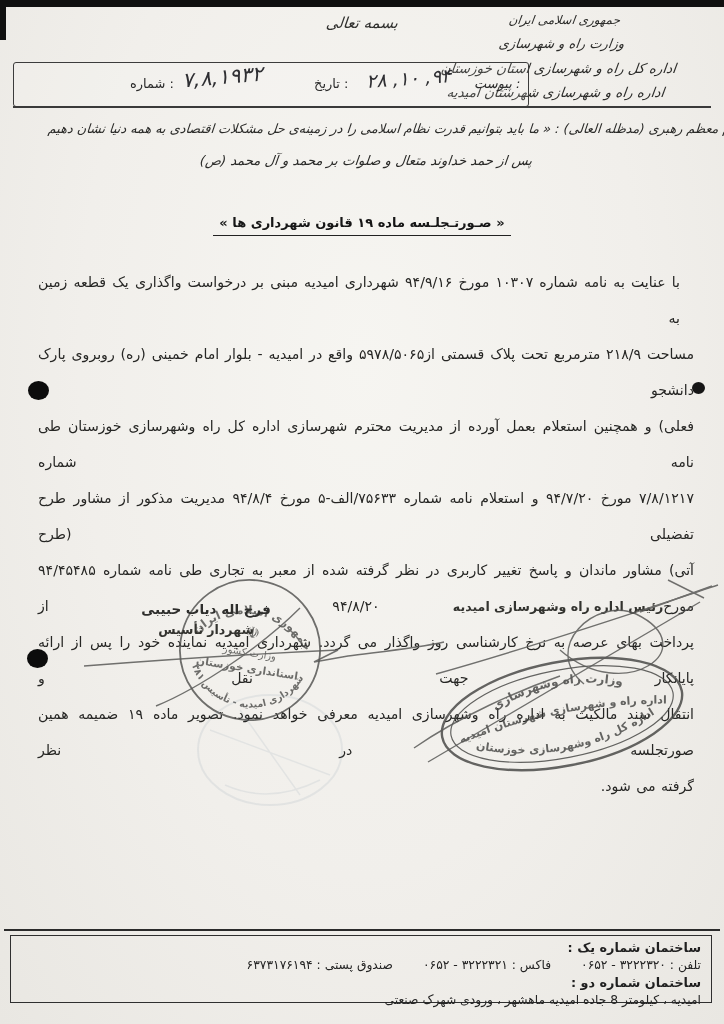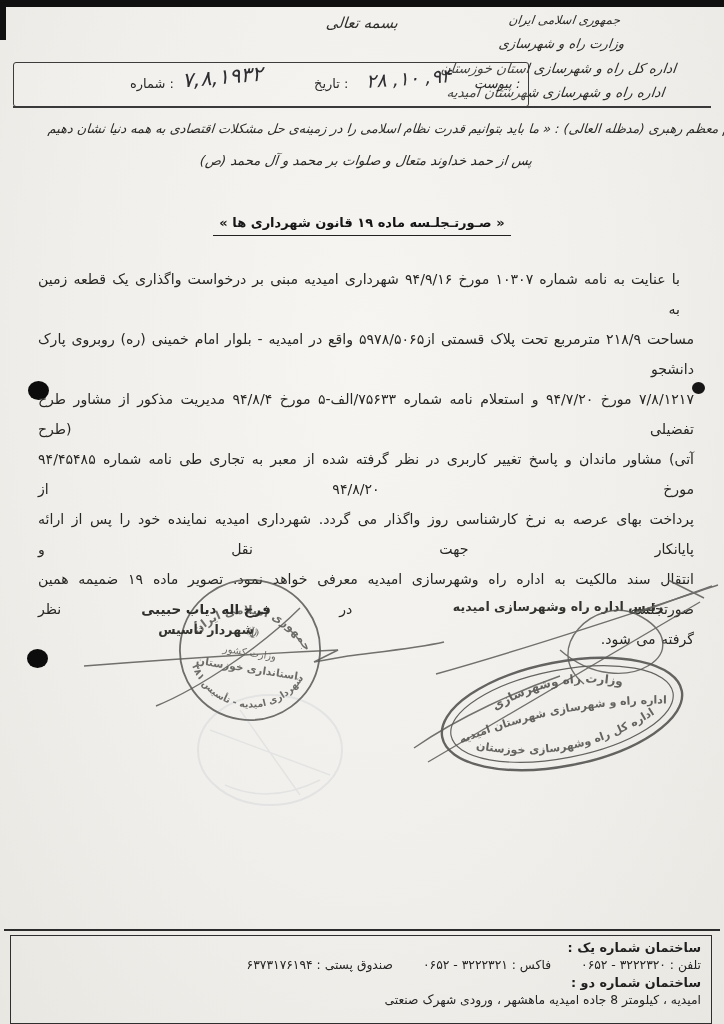--- a/index.html
+++ b/index.html
@@ -28,32 +28,32 @@
   .hw{direction:ltr;unicode-bidi:bidi-override;font-style:italic;color:#2f2f33;white-space:nowrap;}
   .rule-top{left:13px;top:106px;width:698px;height:2px;background:#3a3a3a;}
   
   .quote1{right:16px;top:121px;width:660px;text-align:right;font-size:12.8px;font-style:italic;color:#2b2b29;transform:skewX(-5deg);white-space:nowrap;}
   .quote2{right:192px;top:153px;font-size:13.2px;font-style:italic;color:#2b2b29;transform:skewX(-6deg);white-space:nowrap;}
   
   .titlewrap{left:0;top:212px;width:724px;text-align:center;}
   .doc-title{display:inline-block;font-size:13px;font-weight:bold;color:#161616;border-bottom:1.6px solid #222;padding:0 6px 5px 6px;letter-spacing:.3px;}
   
   .body-text{left:38px;top:264px;width:656px;direction:rtl;font-size:14.1px;color:#262624;}
-  .body-text p{margin:0;line-height:30px;text-align:justify;text-align-last:justify;word-spacing:1px;}
+  .body-text p{margin:0;line-height:36px;text-align:justify;text-align-last:justify;word-spacing:1px;}
   .body-text p.first{padding-right:14px;}
   .body-text p.last{text-align-last:right;}
   
   .sig{text-align:center;direction:rtl;}
   .sig .name{font-size:13.5px;font-weight:bold;color:#2e2e2c;line-height:22px;}
   .sig .role{font-size:12.6px;font-weight:bold;color:#33332f;line-height:20px;white-space:nowrap;}
   .sig-right{left:448px;top:597px;width:220px;}
   .sig-left{left:86px;top:598px;width:240px;}
   svg text{font-family:"DejaVu Sans", sans-serif;}
   .footer-rule{left:4px;top:929px;width:716px;height:2.4px;background:#2b2b2b;}
-  .footerbox{left:10px;top:935px;width:702px;height:89px;border:1.8px solid #2f2f2f;direction:rtl;padding:3px 10px;box-sizing:border-box;}
+  .footerbox{left:10px;top:935px;width:702px;height:68px;border:1.8px solid #2f2f2f;direction:rtl;padding:3px 10px;box-sizing:border-box;}
   .footerbox .blabel{font-size:12.8px;font-weight:bold;color:#1f1f1f;line-height:17px;}
   .footerbox .frow{display:flex;gap:30px;font-size:12.3px;color:#242424;line-height:18px;}
   .footerbox .frow span{white-space:nowrap;}
 </style>
 </head>
 <body>
 
 <div class="page">
 
   <div class="abs scan-top"></div>
@@ -83,20 +83,21 @@
   <div class="abs quote1">مقام معظم رهبری (مدظله العالی) : « ما باید بتوانیم قدرت نظام اسلامی را در زمینه‌ی حل مشکلات اقتصادی به همه دنیا نشان دهیم . »</div>
   <div class="abs quote2">پس از حمد خداوند متعال و صلوات بر محمد و آل محمد (ص)</div>
 
   <div class="abs titlewrap">
     <span class="doc-title">« صـورتـجلـسه ماده ۱۹ قانون شهرداری ها »</span>
   </div>
 
   <div class="abs body-text">
     <p class="first">با عنایت به نامه شماره ۱۰۳۰۷ مورخ ۹۴/۹/۱۶ شهرداری امیدیه مبنی بر درخواست واگذاری یک قطعه زمین به</p>
     <p>مساحت ۲۱۸/۹ مترمربع تحت پلاک قسمتی از۵۹۷۸/۵۰۶۵ واقع در امیدیه - بلوار امام خمینی (ره) روبروی پارک دانشجو</p>
+    <p>فعلی) و همچنین استعلام بعمل آورده از مدیریت محترم شهرسازی اداره کل راه وشهرسازی خوزستان طی نامه شماره</p>
     <p>۷/۸/۱۲۱۷ مورخ ۹۴/۷/۲۰ و استعلام نامه شماره ۷۵۶۳۳/الف-۵ مورخ ۹۴/۸/۴ مدیریت مذکور از مشاور طرح تفضیلی (طرح</p>
     <p>آتی) مشاور ماندان و پاسخ تغییر کاربری در نظر گرفته شده از معبر به تجاری طی نامه شماره ۹۴/۴۵۴۸۵ مورخ ۹۴/۸/۲۰ از</p>
     <p>پرداخت بهای عرصه به نرخ کارشناسی روز واگذار می گردد. شهرداری امیدیه نماینده خود را پس از ارائه پایانکار جهت نقل و</p>
     <p>انتقال سند مالکیت به اداره راه وشهرسازی امیدیه معرفی خواهد نمود. تصویر ماده ۱۹ ضمیمه همین صورتجلسه در نظر</p>
     <p class="last">گرفته می شود.</p>
   </div>
 
   <svg class="abs" style="left:172px;top:572px;transform:rotate(9deg);opacity:.78;" width="156" height="156" viewBox="0 0 156 156">
     <circle cx="78" cy="78" r="70" fill="none" stroke="#4a4a48" stroke-width="1.8"></circle>
     <path id="rs-top" d="M 14 92 A 66 66 0 0 1 142 92" fill="none"></path>

